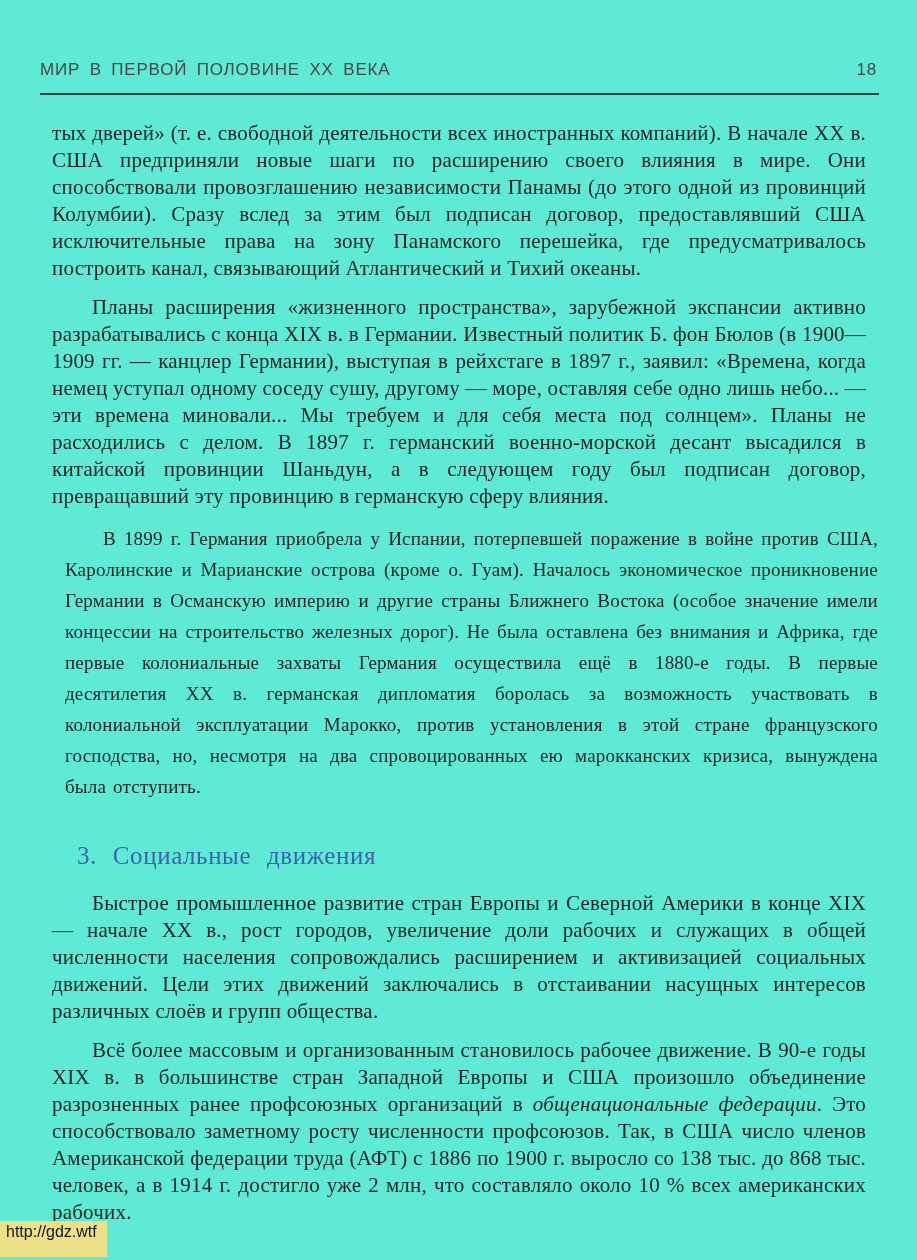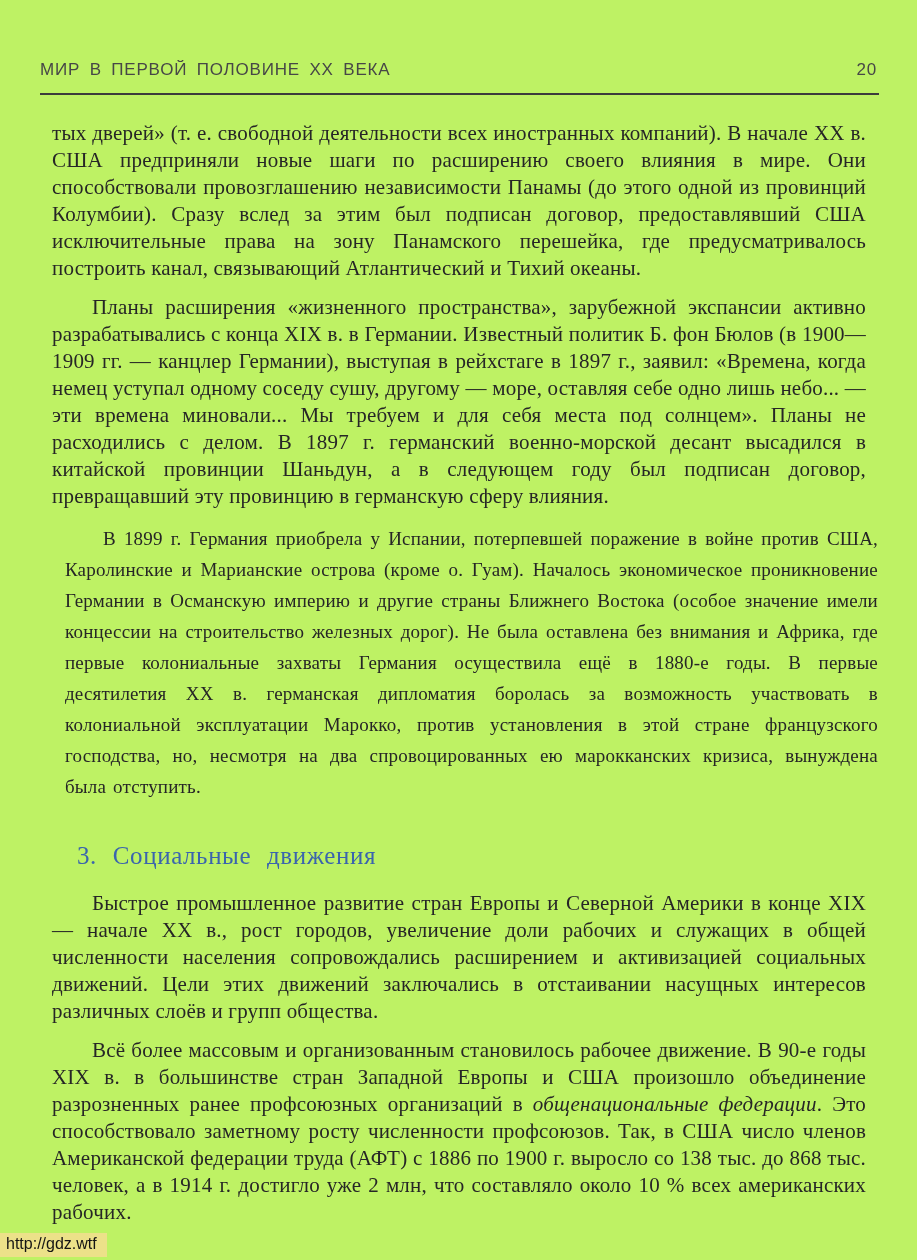--- a/index.html
+++ b/index.html
@@ -2,21 +2,21 @@
 <html lang="ru"><head>
 <meta charset="utf-8">
 <title>Book page</title>
 <style>
   html, body { margin: 0; padding: 0; background: #ffffff; }
   .page {
     position: relative;
     width: 917px;
     height: 1260px;
     margin: 0 auto;
-    background: #bef264;
+    background: #5eead4;
     overflow: hidden;
     font-family: "Liberation Serif", serif;
     color: #262626;
   }
   .page-header {
     display: flex;
     justify-content: space-between;
     align-items: baseline;
     margin: 60px 40px 0 40px;
     font-family: "Liberation Sans", sans-serif;
@@ -59,33 +59,33 @@
   }
   .italic-term { font-style: italic; }
   .watermark {
     position: absolute;
     left: 0;
     bottom: 3px;
     background: #ece189; 
     color: #141414;
     font-family: "Liberation Sans", sans-serif;
     font-size: 16px;
-    padding: 2px 10px 4px 6px;
+    padding: 2px 10px 16px 6px;
     text-decoration: none;
     cursor: pointer;
   }
 </style>
 </head>
 <body>
 
 <div class="page">
 
   <div class="page-header">
     <span>МИР В ПЕРВОЙ ПОЛОВИНЕ XX ВЕКА</span>
-    <span>20</span>
+    <span>18</span>
   </div>
 
   <div class="header-rule" style="background: rgb(60, 60, 60);"></div>
 
   <div class="content">
 
     <p>тых дверей» (т. е. свободной деятельности всех иностранных компаний). В начале XX в. США предприняли новые шаги по расширению своего влияния в мире. Они способствовали провозглашению независимости Панамы (до этого одной из провинций Колумбии). Сразу вслед за этим был подписан договор, предоставлявший США исключительные права на зону Панамского перешейка, где предусматривалось построить канал, связывающий Атлантический и Тихий океаны.</p>
 
     <p class="indent">Планы расширения «жизненного пространства», зарубежной экспансии активно разрабатывались с конца XIX в. в Германии. Известный политик Б. фон Бюлов (в 1900—1909 гг. — канцлер Германии), выступая в рейхстаге в 1897 г., заявил: «Времена, когда немец уступал одному соседу сушу, другому — море, оставляя себе одно лишь небо... — эти времена миновали... Мы требуем и для себя места под солнцем». Планы не расходились с делом. В 1897 г. германский военно-морской десант высадился в китайской провинции Шаньдун, а в следующем году был подписан договор, превращавший эту провинцию в германскую сферу влияния.</p>
 

